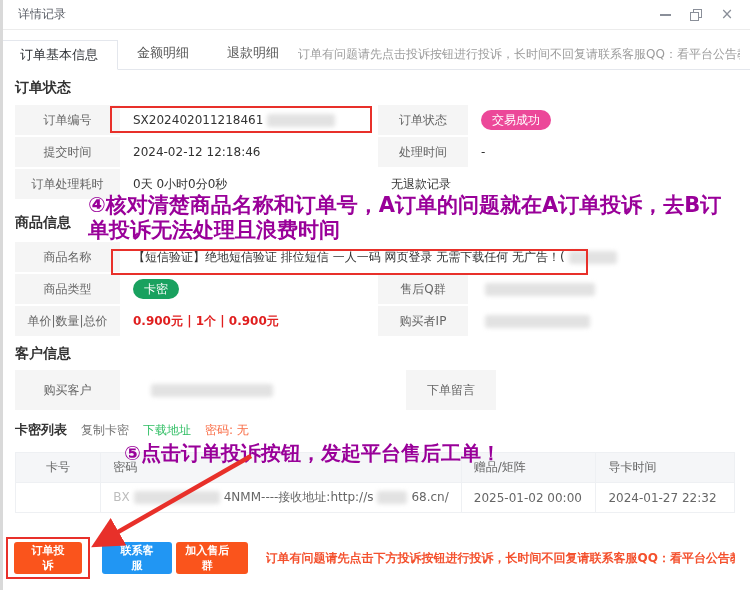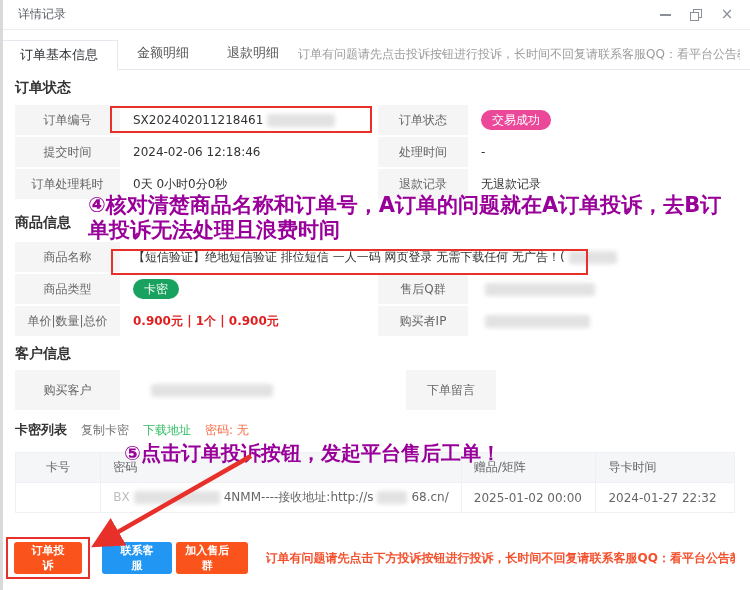--- a/index.html
+++ b/index.html
@@ -127,29 +127,28 @@
           <span class="blur" style="width:68px;"></span>
       </div>
       <div class="lbl r">订单状态</div>
       <div class="val right">
         <span class="badge blue">交易成功</span>
       </div>
     </div>
 
     <div class="info-row">
       <div class="lbl">提交时间</div>
-      <div class="val left">2024-02-06 12:18:46</div>
+      <div class="val left">2024-02-12 12:18:46</div>
       <div class="lbl r">处理时间</div>
       <div class="val right">-</div>
     </div>
 
     <div class="info-row">
       <div class="lbl">订单处理耗时</div>
       <div class="val left">0天 0小时0分0秒</div>
-      <div class="lbl r">退款记录</div>
       <div class="val right">无退款记录</div>
     </div>
 
     <div class="section-title t-product">商品信息</div>
 
     <div class="info-row">
       <div class="lbl">商品名称</div>
       <div class="val full">
         <span>【短信验证】绝地短信验证 排位短信 一人一码 网页登录 无需下载任何 无广告！(</span>
           <span class="blur" style="width:48px;"></span>

